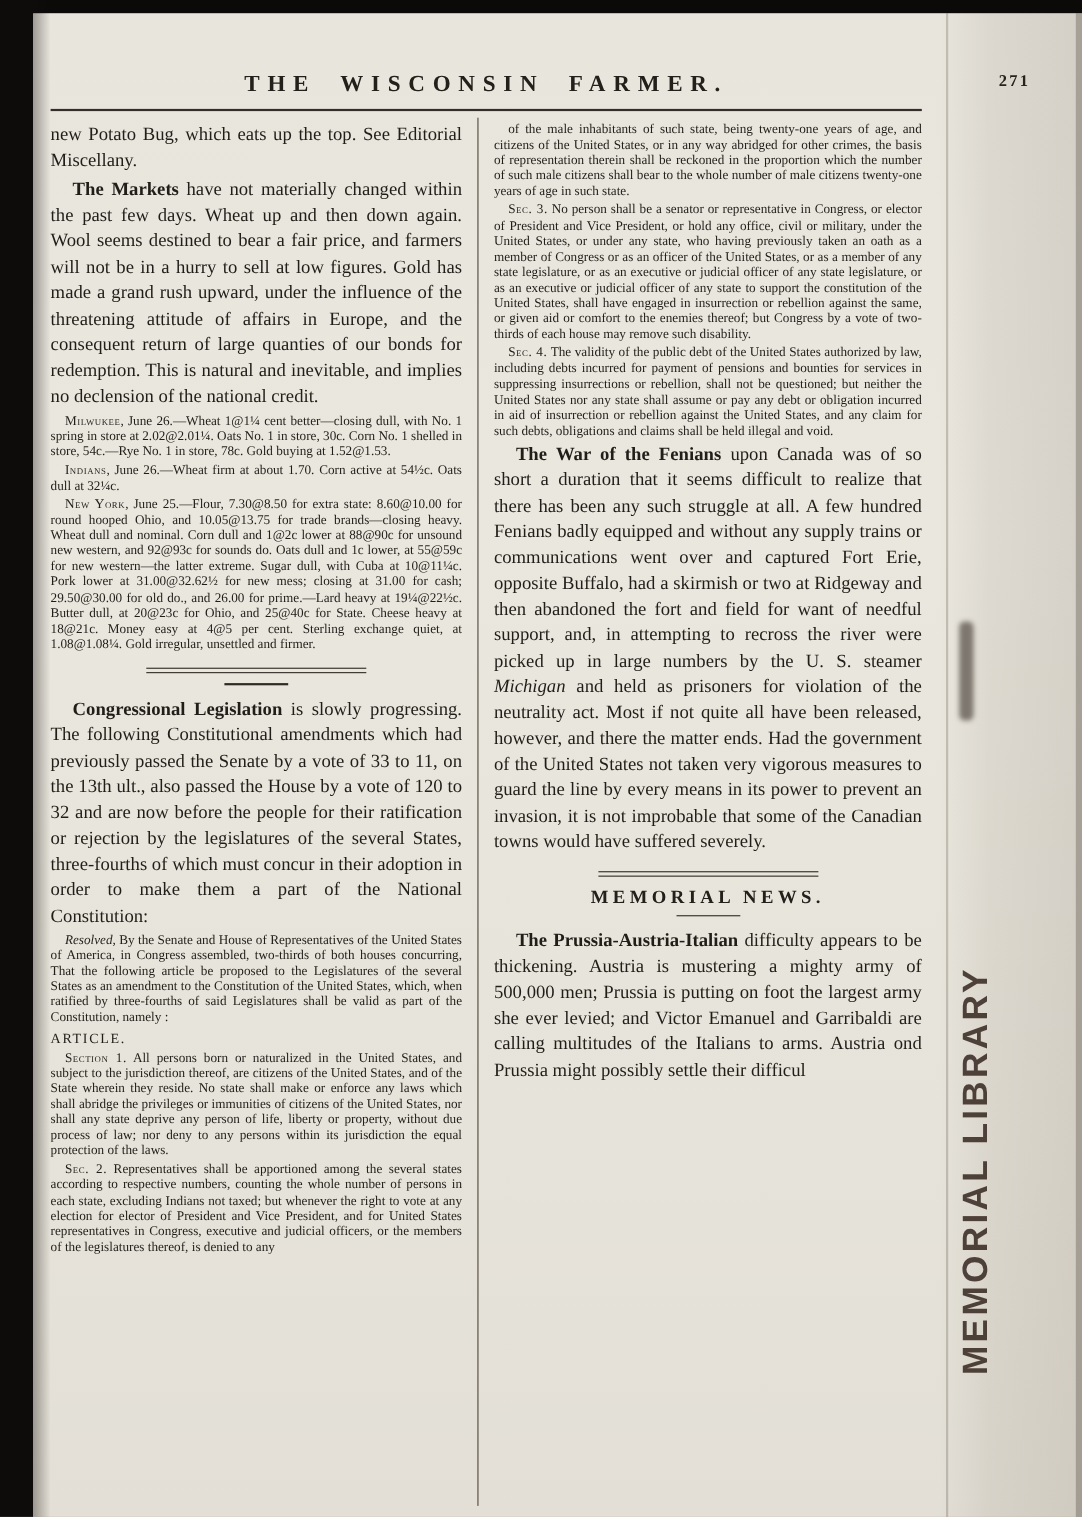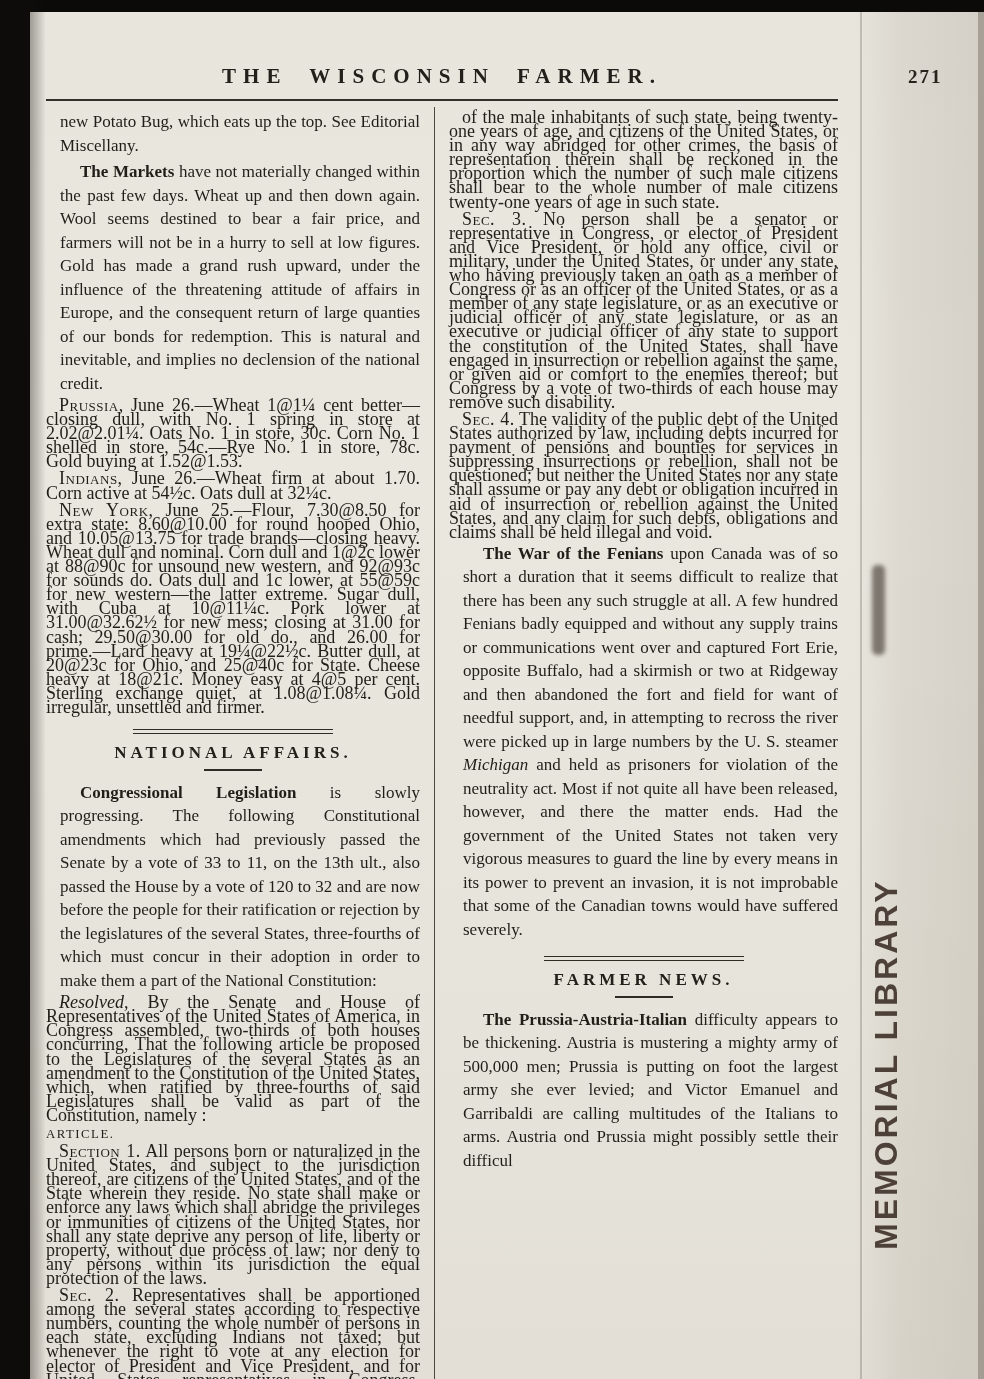--- a/index.html
+++ b/index.html
@@ -12,33 +12,33 @@
   .edge-left{position:absolute;top:0;left:0;width:30px;height:100%;background:#0d0c0a;}
   .edge-left-fade{position:absolute;top:0;left:30px;width:16px;height:100%;
     background:linear-gradient(90deg,rgba(20,16,12,0.35),rgba(20,16,12,0));}
   .right-shade{position:absolute;top:12px;right:0;width:130px;height:1367px;
     background:linear-gradient(90deg,rgba(110,98,82,0) 0%,rgba(110,98,82,0.10) 35%,rgba(110,98,82,0.16) 100%);}
   .page-edge-line{position:absolute;top:12px;left:860px;width:2px;height:1367px;background:rgba(95,85,68,0.28);}
   .edge-right{position:absolute;top:12px;right:0;width:6px;height:1367px;background:rgba(60,50,40,0.30);}
 
   .masthead{position:absolute;top:64px;left:46px;width:792px;text-align:center;
     font-weight:bold;font-size:21px;letter-spacing:7px;word-spacing:10px;color:#23201b;}
-  .pagenum{position:absolute;top:66px;left:908px;font-weight:bold;font-size:19px;letter-spacing:2px;color:#26221c;}
+  .pagenum{position:absolute;top:66px;left:908px;font-weight:bold;font-size:15px;letter-spacing:2px;color:#26221c;}
   .header-rule{position:absolute;top:99px;left:46px;width:792px;height:2px;background:#332e27;}
 
   .columns{position:absolute;top:107px;left:46px;width:792px;min-height:1262px;display:flex;align-items:stretch;}
   .col{box-sizing:border-box;}
   .col-left{width:388px;padding-right:14px;}
   .col-divider{width:1px;background:#4e473d;}
   .col-right{width:403px;padding-left:14px;}
 
   p{margin:0;}
-  .body{font-size:17px;line-height:23.5px;text-align:justify;text-indent:20px;margin-top:3px;margin-left:14px;}
+  .body{font-size:17px;line-height:23.5px;text-align:justify;text-indent:20px;margin-top:3px;}
   .noindent{text-indent:0;}
-  .small{font-size:18px;line-height:14.1px;text-align:justify;text-indent:13px;margin-top:3px;}
+  .small{font-size:12px;line-height:14.1px;text-align:justify;text-indent:13px;margin-top:3px;}
   .lead-bold{font-weight:bold;}
   .lead-sc{font-variant:small-caps;letter-spacing:0.5px;}
   .lead-it{font-style:italic;}
   .it{font-style:italic;}
 
   .section-divider{width:200px;height:3px;margin:15px auto 9px;
     border-top:1.6px solid #2f2a23;border-bottom:1.6px solid #2f2a23;}
   .col-heading{margin:4px 0 0;text-align:center;font-weight:bold;font-size:17px;letter-spacing:4px;color:#23201b;}
   .heading-rule{width:58px;height:1.6px;background:#2f2a23;margin:6px auto 10px;}
   .subheading{text-align:left;font-size:12.8px;letter-spacing:1.5px;margin-top:5px;text-indent:0;}
@@ -67,28 +67,27 @@
   <div class="pagenum">271</div>
   <div class="header-rule"></div>
 
   <div class="columns">
 
     <div class="col col-left">
       <p class="body noindent">new Potato Bug, which eats up the top. See Editorial Miscellany.</p>
 
       <p class="body"><span class="lead-bold">The Markets</span><span> have not materially changed within the past few days. Wheat up and then down again. Wool seems destined to bear a fair price, and farmers will not be in a hurry to sell at low figures. Gold has made a grand rush upward, under the influence of the threatening attitude of affairs in Europe, and the consequent return of large quanties of our bonds for redemption. This is natural and inevitable, and implies no declension of the national credit.</span></p>
 
-      <p class="small"><span class="lead-sc">Prussia</span><span>, June 26.—Wheat 1@1¼ cent better—closing dull, with No. 1 spring in store at 2.02@2.01¼. Oats No. 1 in store, 30c. Corn No. 1 shelled in store, 54c.—Rye No. 1 in store, 78c. Gold buying at 1.52@1.53.</span></p>
+      <p class="small"><span class="lead-sc">Milwukee</span><span>, June 26.—Wheat 1@1¼ cent better—closing dull, with No. 1 spring in store at 2.02@2.01¼. Oats No. 1 in store, 30c. Corn No. 1 shelled in store, 54c.—Rye No. 1 in store, 78c. Gold buying at 1.52@1.53.</span></p>
 
       <p class="small"><span class="lead-sc">Indians</span><span>, June 26.—Wheat firm at about 1.70. Corn active at 54½c. Oats dull at 32¼c.</span></p>
 
       <p class="small"><span class="lead-sc">New York</span><span>, June 25.—Flour, 7.30@8.50 for extra state: 8.60@10.00 for round hooped Ohio, and 10.05@13.75 for trade brands—closing heavy. Wheat dull and nominal. Corn dull and 1@2c lower at 88@90c for unsound new western, and 92@93c for sounds do. Oats dull and 1c lower, at 55@59c for new western—the latter extreme. Sugar dull, with Cuba at 10@11¼c. Pork lower at 31.00@32.62½ for new mess; closing at 31.00 for cash; 29.50@30.00 for old do., and 26.00 for prime.—Lard heavy at 19¼@22½c. Butter dull, at 20@23c for Ohio, and 25@40c for State. Cheese heavy at 18@21c. Money easy at 4@5 per cent. Sterling exchange quiet, at 1.08@1.08¼. Gold irregular, unsettled and firmer.</span></p>
 
       <div class="section-divider"></div>
-      <h2 class="col-heading">NATIONAL AFFAIRS.</h2>
       <div class="heading-rule"></div>
 
       <p class="body"><span class="lead-bold">Congressional Legislation</span><span> is slowly progressing. The following Constitutional amendments which had previously passed the Senate by a vote of 33 to 11, on the 13th ult., also passed the House by a vote of 120 to 32 and are now before the people for their ratification or rejection by the legislatures of the several States, three-fourths of which must concur in their adoption in order to make them a part of the National Constitution:</span></p>
 
       <p class="small"><span class="lead-it">Resolved,</span><span> By the Senate and House of Representatives of the United States of America, in Congress assembled, two-thirds of both houses concurring, That the following article be proposed to the Legislatures of the several States as an amendment to the Constitution of the United States, which, when ratified by three-fourths of said Legislatures shall be valid as part of the Constitution, namely :</span></p>
 
       <p class="small subheading">ARTICLE.</p>
 
       <p class="small"><span class="lead-sc">Section 1.</span><span> All persons born or naturalized in the United States, and subject to the jurisdiction thereof, are citizens of the United States, and of the State wherein they reside. No state shall make or enforce any laws which shall abridge the privileges or immunities of citizens of the United States, nor shall any state deprive any person of life, liberty or property, without due process of law; nor deny to any persons within its jurisdiction the equal protection of the laws.</span></p>
 
@@ -102,21 +101,21 @@
 
       <p class="small"><span class="lead-sc">Sec. 3.</span><span> No person shall be a senator or representative in Congress, or elector of President and Vice President, or hold any office, civil or military, under the United States, or under any state, who having previously taken an oath as a member of Congress or as an officer of the United States, or as a member of any state legislature, or as an executive or judicial officer of any state legislature, or as an executive or judicial officer of any state to support the constitution of the United States, shall have engaged in insurrection or rebellion against the same, or given aid or comfort to the enemies thereof; but Congress by a vote of two-thirds of each house may remove such disability.</span></p>
 
       <p class="small"><span class="lead-sc">Sec. 4.</span><span> The validity of the public debt of the United States authorized by law, including debts incurred for payment of pensions and bounties for services in suppressing insurrections or rebellion, shall not be questioned; but neither the United States nor any state shall assume or pay any debt or obligation incurred in aid of insurrection or rebellion against the United States, and any claim for such debts, obligations and claims shall be held illegal and void.</span></p>
 
 
 
       <p class="body"><span class="lead-bold">The War of the Fenians</span><span> upon Canada was of so short a duration that it seems difficult to realize that there has been any such struggle at all. A few hundred Fenians badly equipped and without any supply trains or communications went over and captured Fort Erie, opposite Buffalo, had a skirmish or two at Ridgeway and then abandoned the fort and field for want of needful support, and, in attempting to recross the river were picked up in large numbers by the U. S. steamer </span><span class="it">Michigan</span><span> and held as prisoners for violation of the neutrality act. Most if not quite all have been released, however, and there the matter ends. Had the government of the United States not taken very vigorous measures to guard the line by every means in its power to prevent an invasion, it is not improbable that some of the Canadian towns would have suffered severely.</span></p>
 
       <div class="section-divider"></div>
-      <h2 class="col-heading">FARMER NEWS.</h2>
+      <h2 class="col-heading">MEMORIAL NEWS.</h2>
       <div class="heading-rule"></div>
 
       <p class="body"><span class="lead-bold">The Prussia-Austria-Italian</span><span> difficulty appears to be thickening. Austria is mustering a mighty army of 500,000 men; Prussia is putting on foot the largest army she ever levied; and Victor Emanuel and Garribaldi are calling multitudes of the Italians to arms. Austria ond Prussia might possibly settle their difficul</span></p>
     </div>
 
   </div>
 
   <div class="smudge"></div>
   <div class="stamp">MEMORIAL LIBRARY</div>
 

